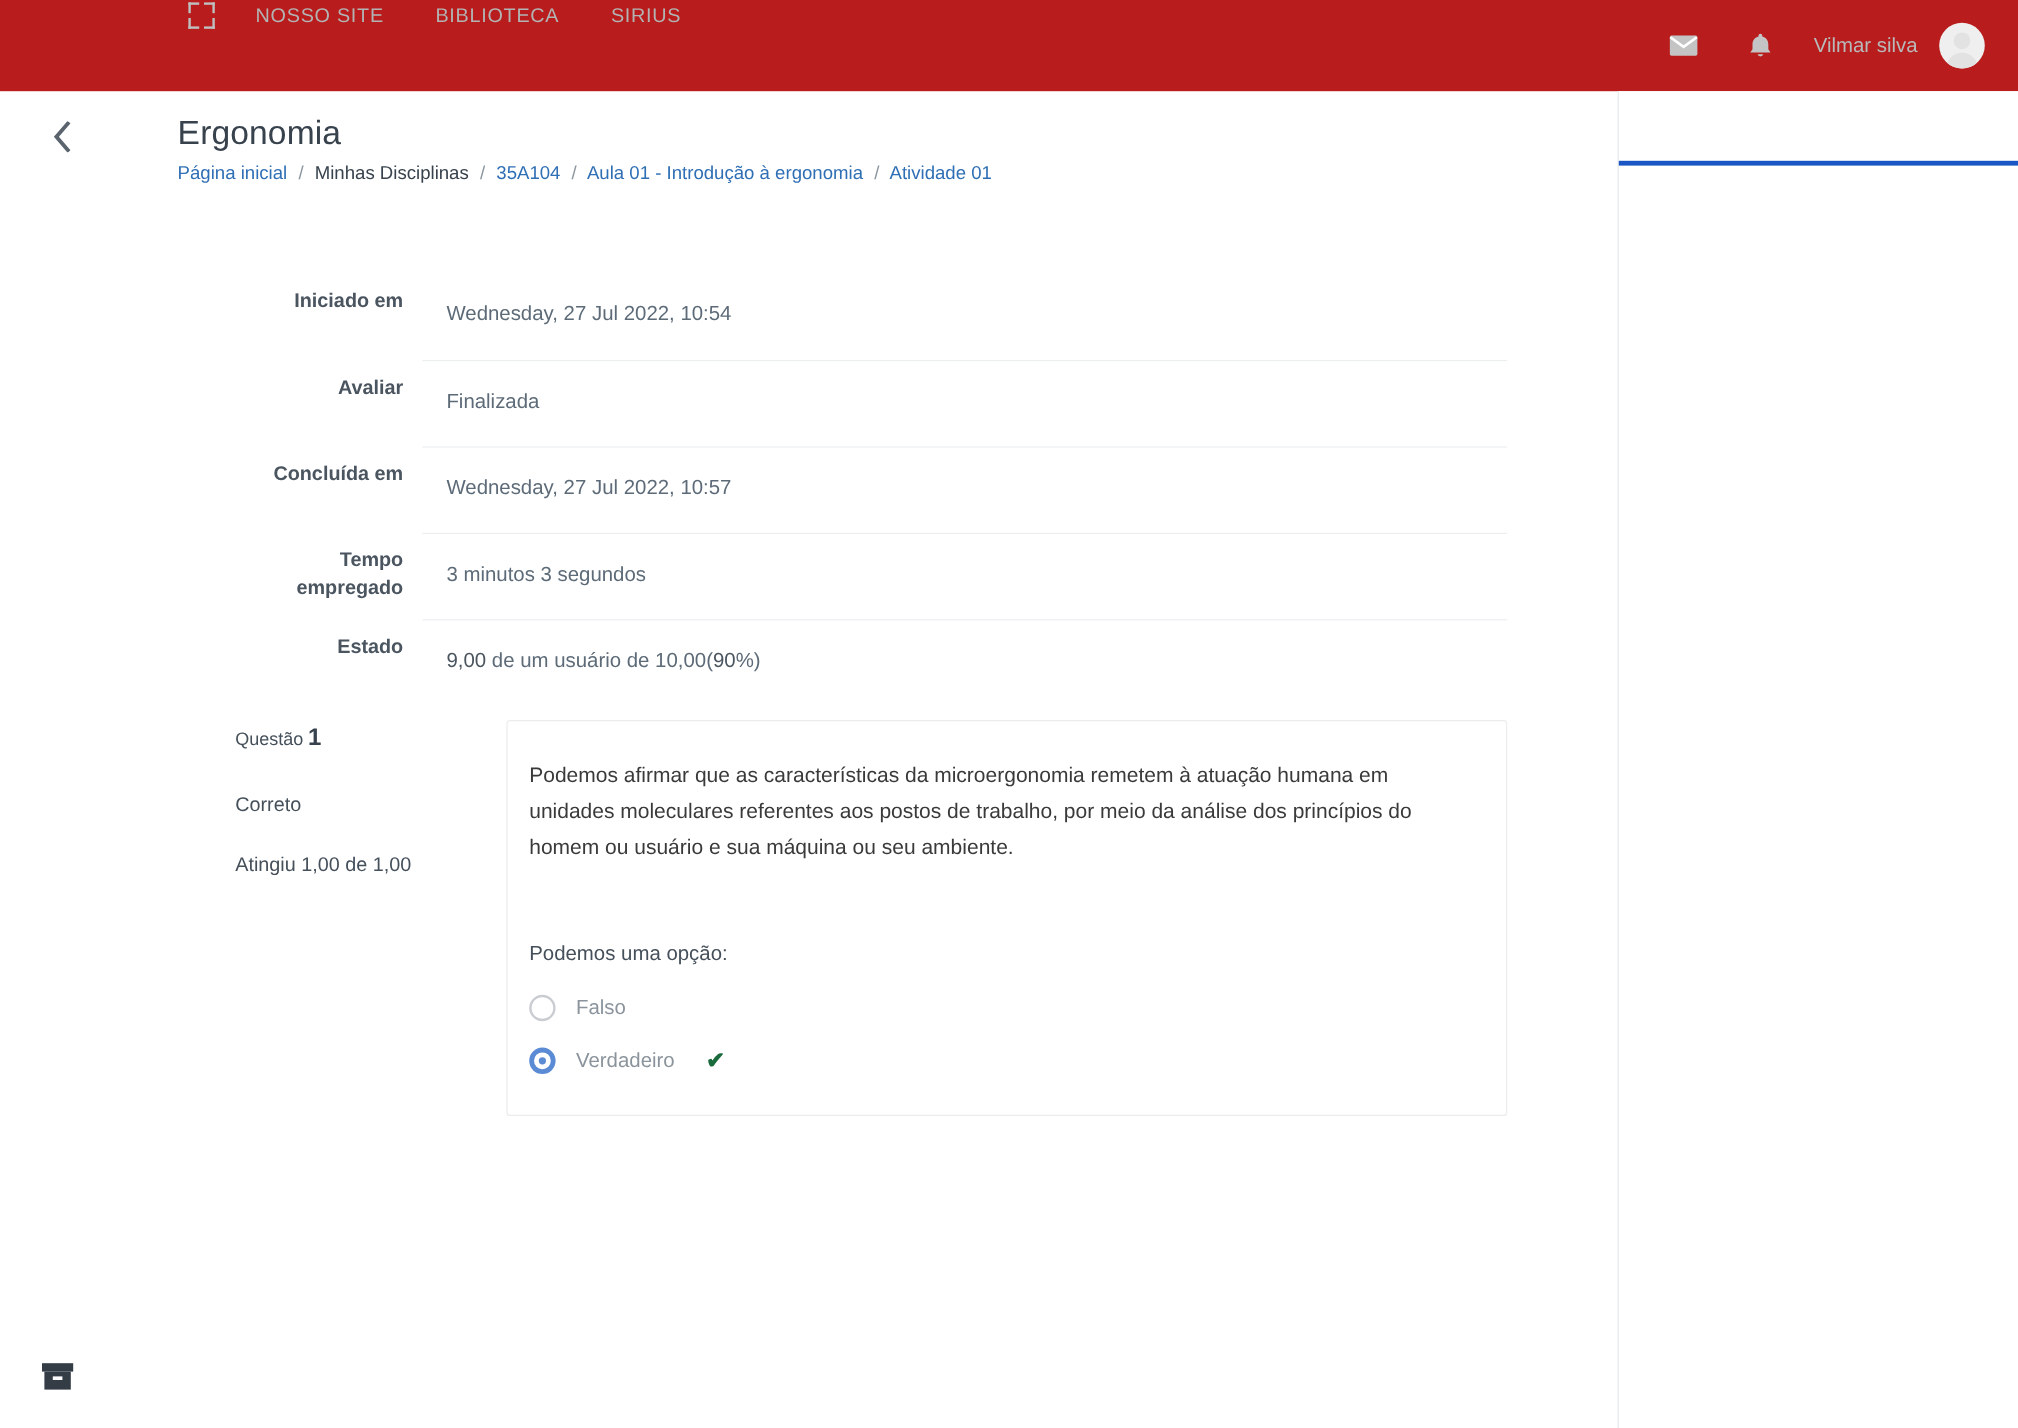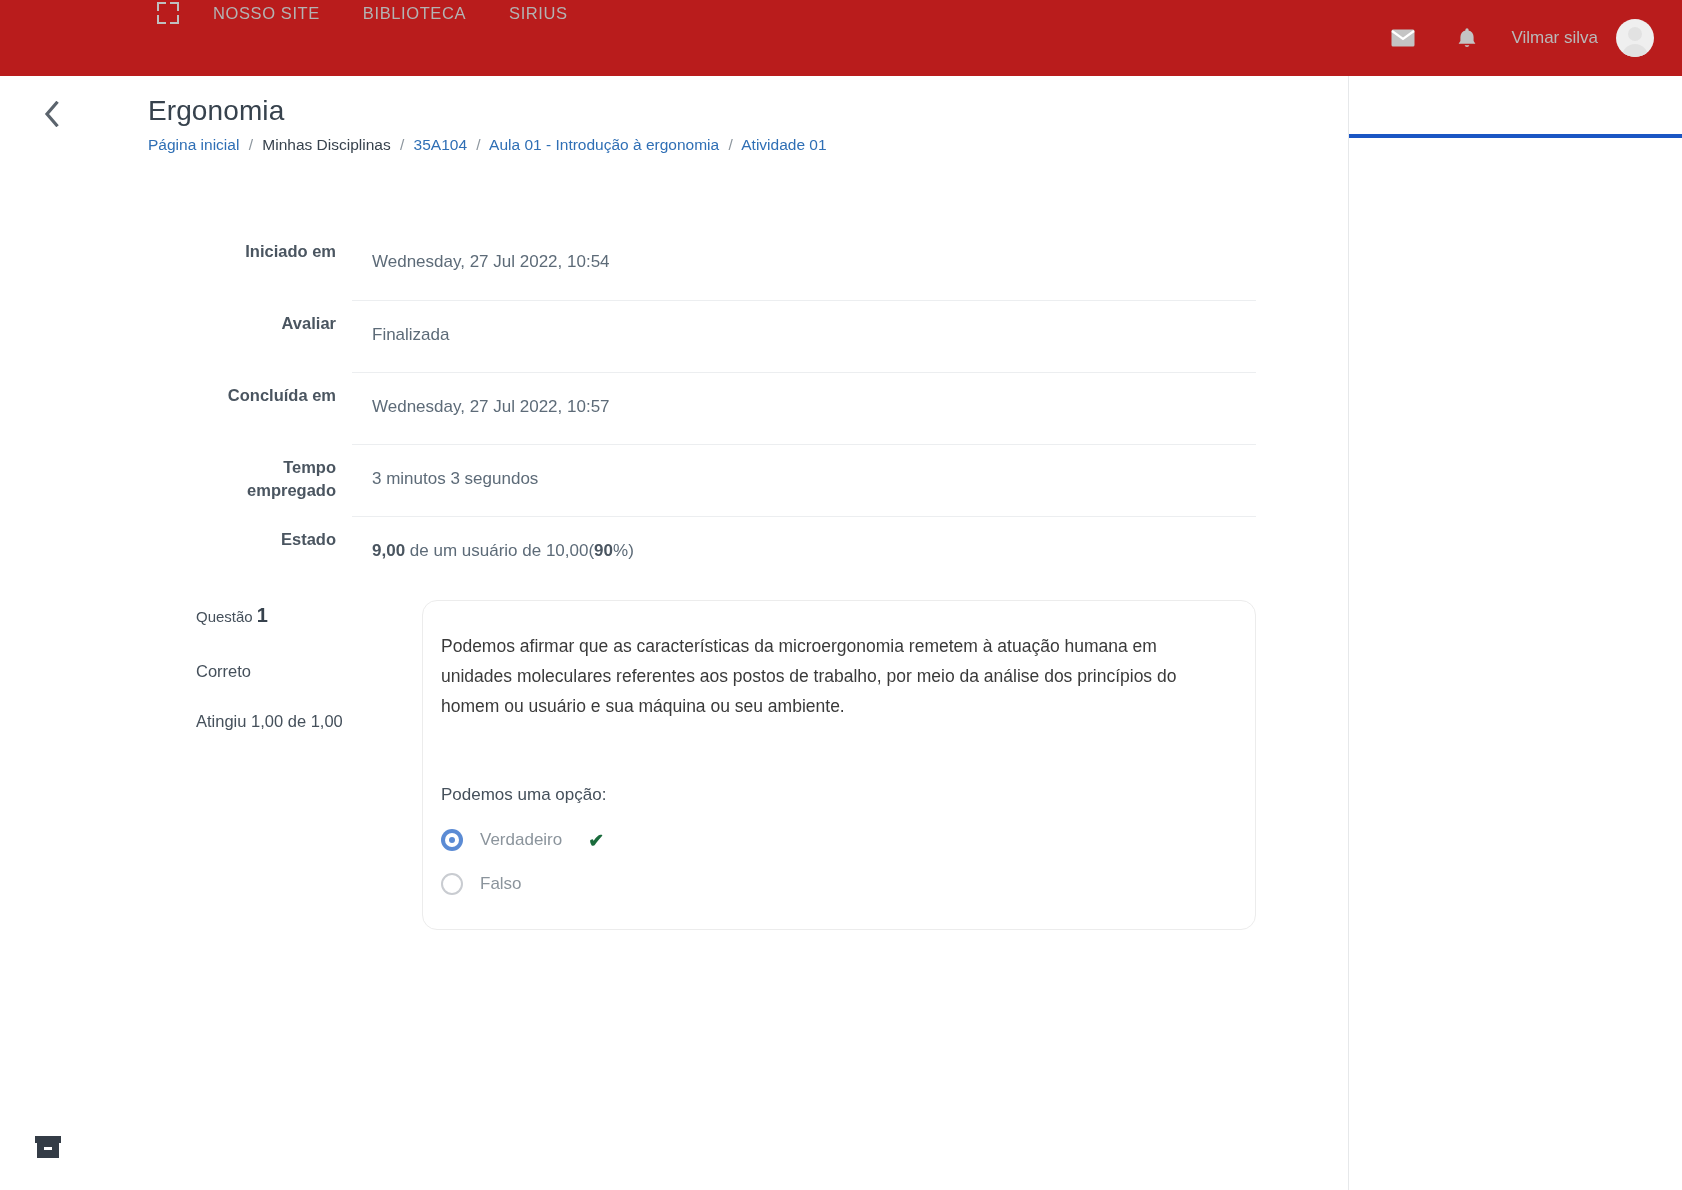--- a/index.html
+++ b/index.html
@@ -178,21 +178,21 @@
     color: #4a5560;
     line-height: 23px;
   }
   .info-val {
     flex: 1;
     padding: 22px 0 22px 20px;
     font-size: 17px;
     color: #5d6b78;
     line-height: 24px;
   }
-  .info-val b { font-weight: 700; color: #4a5560; }
+  .info-val b { font-weight: 400; color: #4a5560; }
 
   
   .qwrap {
     position: absolute;
     top: 600px;
     left: 196px;
     width: 1060px;
     display: flex;
   }
   .qinfo {
@@ -219,21 +219,21 @@
     margin-bottom: 28px;
   }
   .qinfo .qgrade {
     font-size: 16.5px;
     color: #45505b;
     line-height: 22px;
   }
   .qcard {
     flex: 1;
     border: 1px solid #ececec;
-    border-radius: 15px;
+    border-radius: 3px;
     background: #ffffff;
     padding: 30px 28px 34px 18px;
     margin-left: 0;
   }
   .qtext {
     font-size: 17.5px;
     line-height: 30px;
     color: #3a3a3a;
     max-width: 790px;
     margin: 0;
@@ -391,28 +391,28 @@
     <div class="qinfo">
       <div class="qnum"><span>Questão</span><b>1</b></div>
       <div class="qstate">Correto</div>
       <div class="qgrade">Atingiu 1,00 de 1,00</div>
     </div>
     <div class="qcard">
       <p class="qtext">Podemos afirmar que as características da microergonomia remetem à atuação humana em unidades moleculares referentes aos postos de trabalho, por meio da análise dos princípios do homem ou usuário e sua máquina ou seu ambiente.</p>
       <div class="qprompt">Podemos uma opção:</div>
 
       <div class="opt">
+        <div class="radio"></div>
+        <div class="opt-label">Falso</div>
+      </div>
+
+      <div class="opt">
         <div class="radio sel"></div>
         <div class="opt-label">Verdadeiro</div>
         <div class="check">✔</div>
-      </div>
-
-      <div class="opt">
-        <div class="radio"></div>
-        <div class="opt-label">Falso</div>
       </div>
     </div>
   </div>
 
   <div class="archive-btn">
     <svg width="32" height="28" viewBox="0 0 32 28">
       <rect x="3" y="2" width="26" height="7" fill="#343c46"></rect>
       <rect x="5" y="9" width="22" height="15" fill="#343c46"></rect>
       <rect x="12" y="13" width="8" height="3" fill="#ffffff"></rect>
     </svg>

